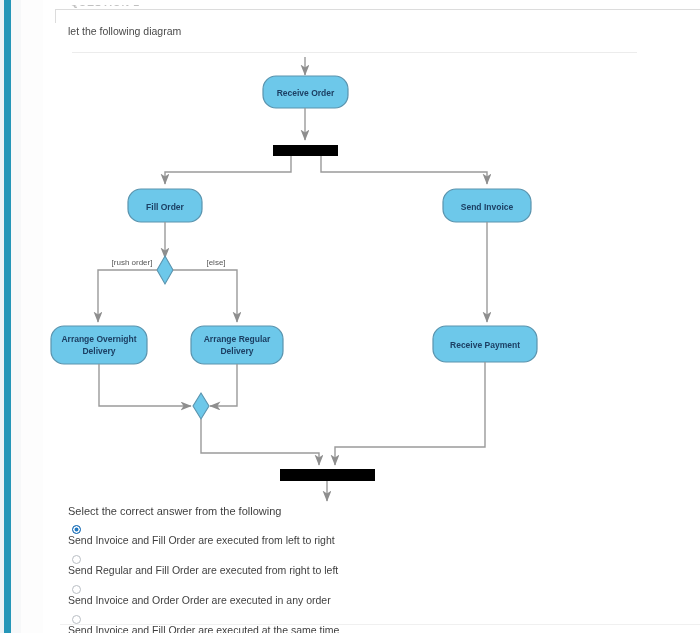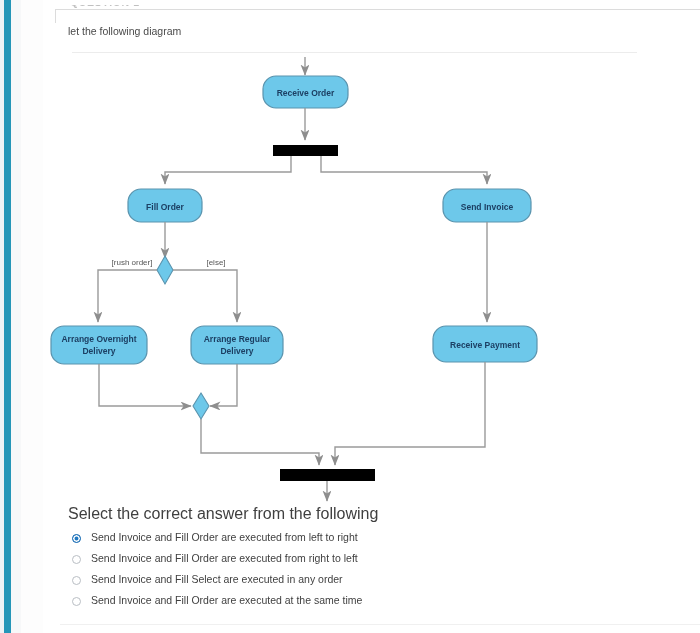--- a/index.html
+++ b/index.html
@@ -54,24 +54,24 @@
     position:absolute;left:72px;top:52px;width:565px;height:1px;
     background:#ececec;
   }
   #diagram-wrap{
     position:absolute;left:43px;top:57px;width:657px;height:450px;
   }
   #answers{
     position:absolute;left:68px;top:505px;width:560px;
   }
   #answers .intro{
-    font-size:16px;color:#3f3f3f;margin-bottom:8px;
+    font-size:11px;color:#3f3f3f;margin-bottom:8px;
   }
   .opt{
-    display:flex;align-items:flex-end;margin-bottom:9px;
+    display:flex;align-items:flex-start;margin-bottom:9px;flex-direction:column;
   }
   .radio{
     width:9px;height:9px;border-radius:50%;
     border:1px solid #b9bec4;background:#ffffff;
     margin-right:10px;margin-left:4px;flex:0 0 auto;
     box-sizing:border-box;
   }
   .radio.checked{
     border:1px solid #1f6fb5;
     background:#1f78c2;
@@ -191,26 +191,26 @@
 <div id="answers">
   <div class="intro">Select the correct answer from the following</div>
 
   <div class="opt">
     <span class="radio checked"></span>
     <span class="opt-label">Send Invoice and Fill Order are executed from left to right</span>
   </div>
 
   <div class="opt">
     <span class="radio"></span>
-    <span class="opt-label">Send Invoice and Fill Order are executed from right to left</span>
+    <span class="opt-label">Send Regular and Fill Order are executed from right to left</span>
   </div>
 
   <div class="opt">
     <span class="radio"></span>
-    <span class="opt-label">Send Invoice and Fill Select are executed in any order</span>
+    <span class="opt-label">Send Invoice and Order Order are executed in any order</span>
   </div>
 
   <div class="opt">
     <span class="radio"></span>
     <span class="opt-label">Send Invoice and Fill Order are executed at the same time</span>
   </div>
 </div>
 
 <div id="rule-bottom"></div>
 

